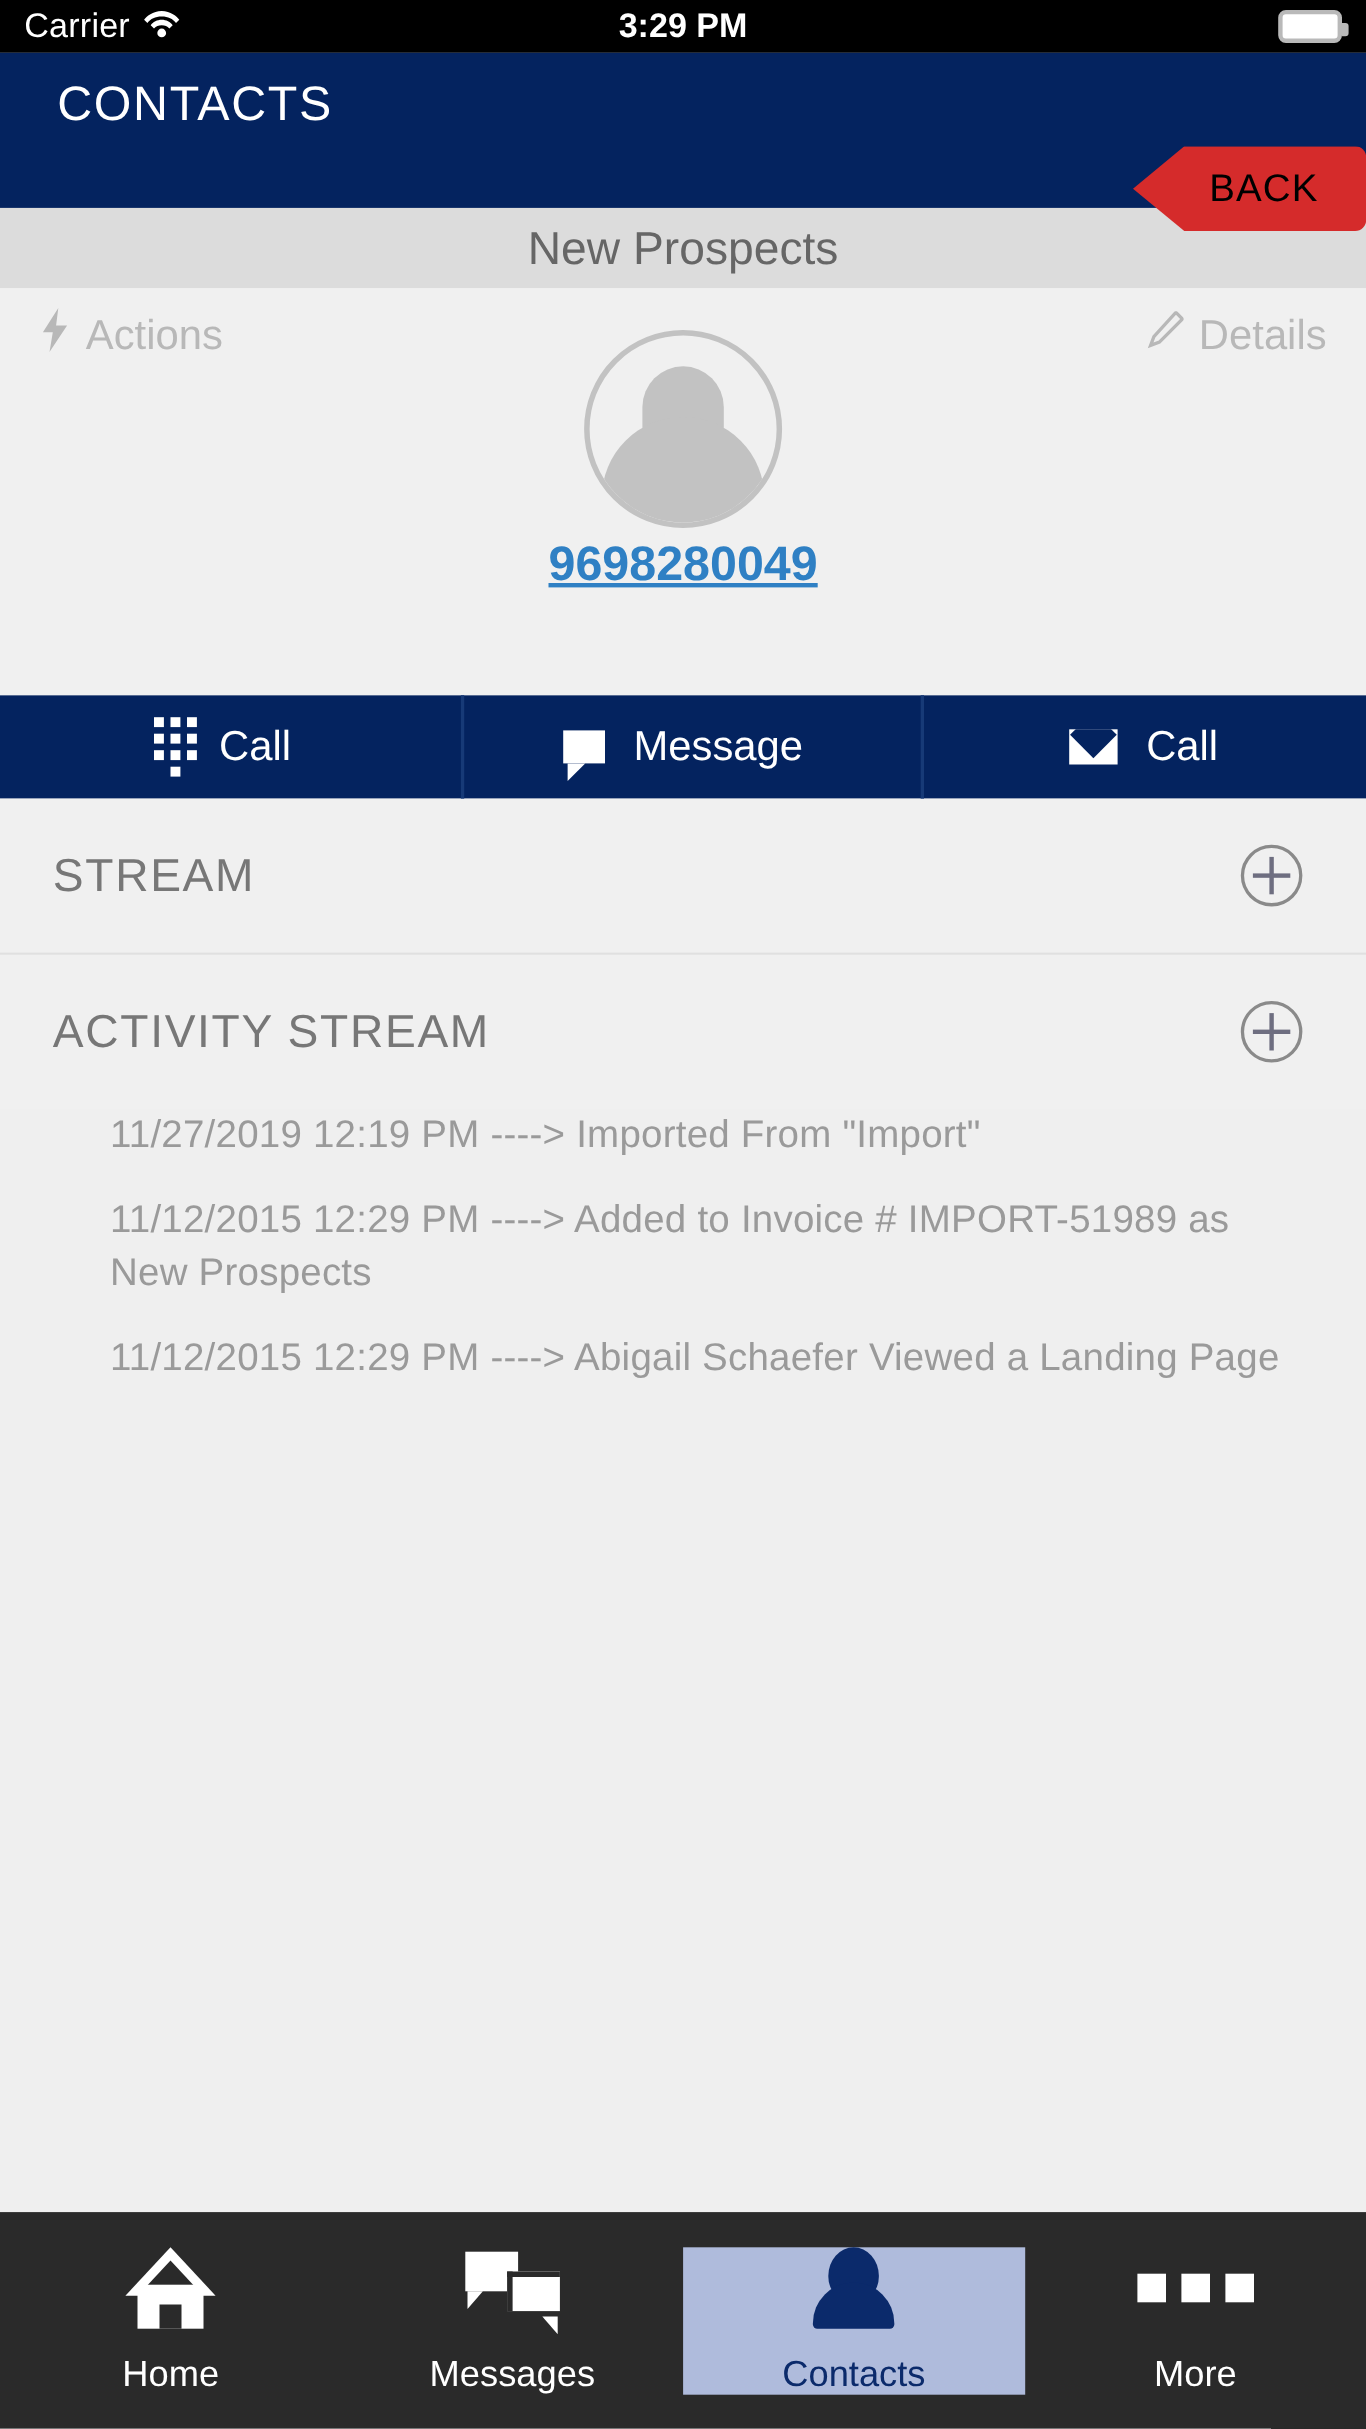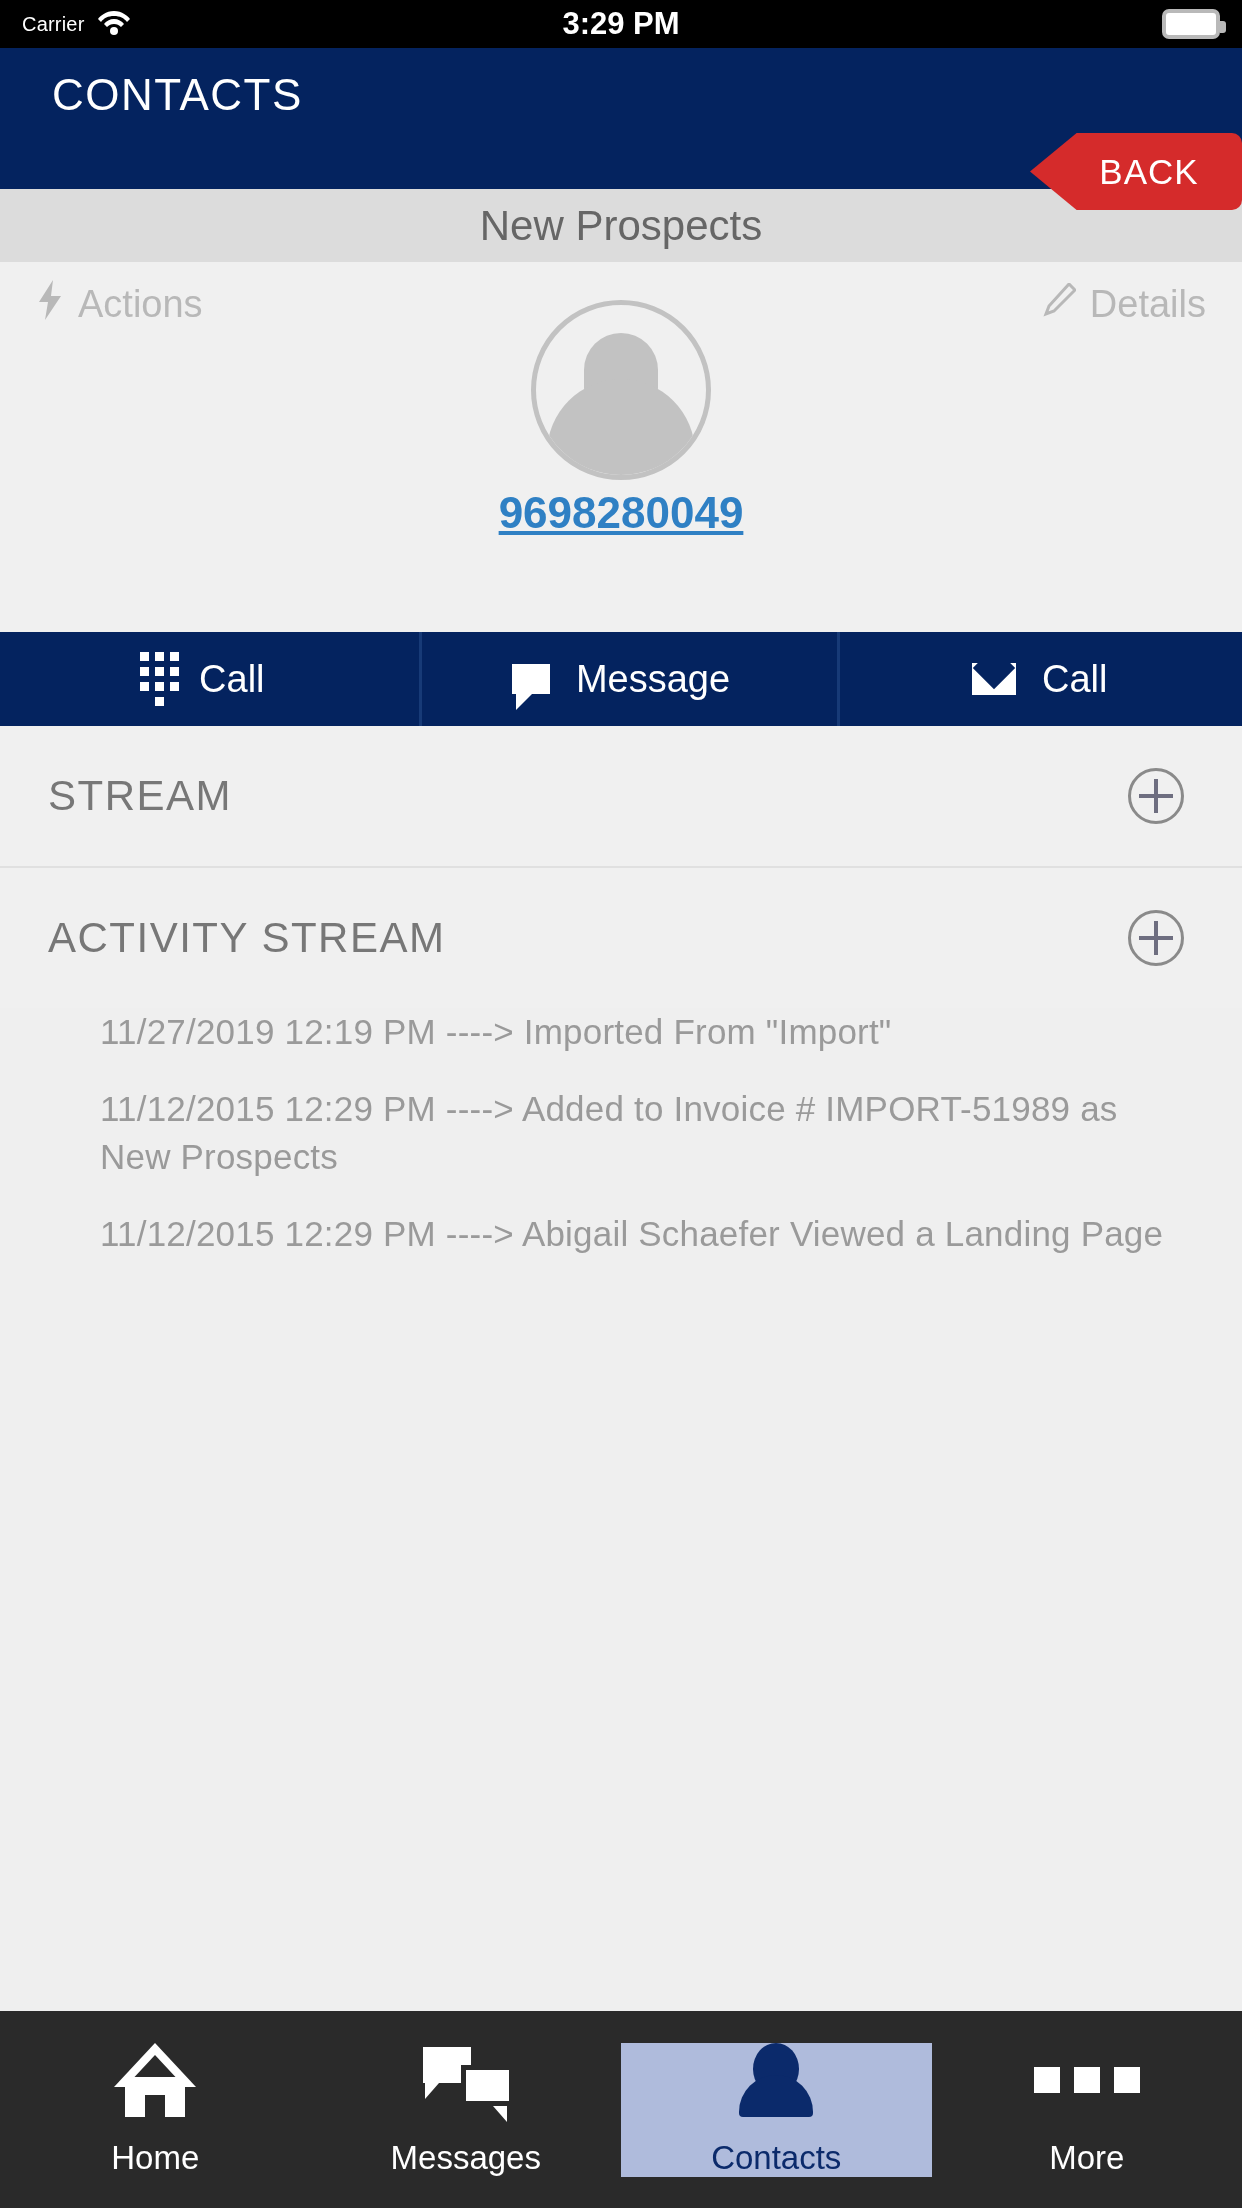--- a/index.html
+++ b/index.html
@@ -11,21 +11,21 @@
     position:relative;
   }
 
   
   .status-bar{
     height:48px; background:#000; color:#fff;
     display:flex; align-items:center; position:relative;
     padding:0 22px; font-size:30px;
   }
   .sb-left{display:flex; align-items:center; gap:12px;}
-  .sb-carrier{font-size:20px; letter-spacing:.2px;}
+  .sb-carrier{font-size:31px; letter-spacing:.2px;}
   .sb-time{
     position:absolute; left:0; right:0; text-align:center;
     font-size:31px; font-weight:bold; pointer-events:none;
   }
   .sb-right{margin-left:auto; display:flex; align-items:center;}
 
   
   .header{
     height:141px; background:#04235F; position:relative;
     padding:22px 0 0 52px;
@@ -34,21 +34,21 @@
     color:#fff; font-size:44px; letter-spacing:1.5px; line-height:1.12;
     font-weight:400;
   }
   .hdr-sub{
     color:#fff; font-size:38px; margin-top:2px; font-weight:300;
     letter-spacing:.3px; padding-left:12px;
   }
   .back-btn{
     position:absolute; right:0; top:85px;
     width:212px; height:77px;
-    background:#D52B2B; color:#ffffff;
+    background:#D52B2B; color:#000000;
     display:flex; align-items:center; justify-content:center;
     font-size:35px; letter-spacing:1px;
     clip-path:polygon(0% 50%, 22% 0%, 100% 0%, 100% 100%, 22% 100%);
     border-radius:0 10px 10px 0;
     padding-left:26px;
   }
 
   
   .list-bar{
     height:73px; background:#DCDCDC;

